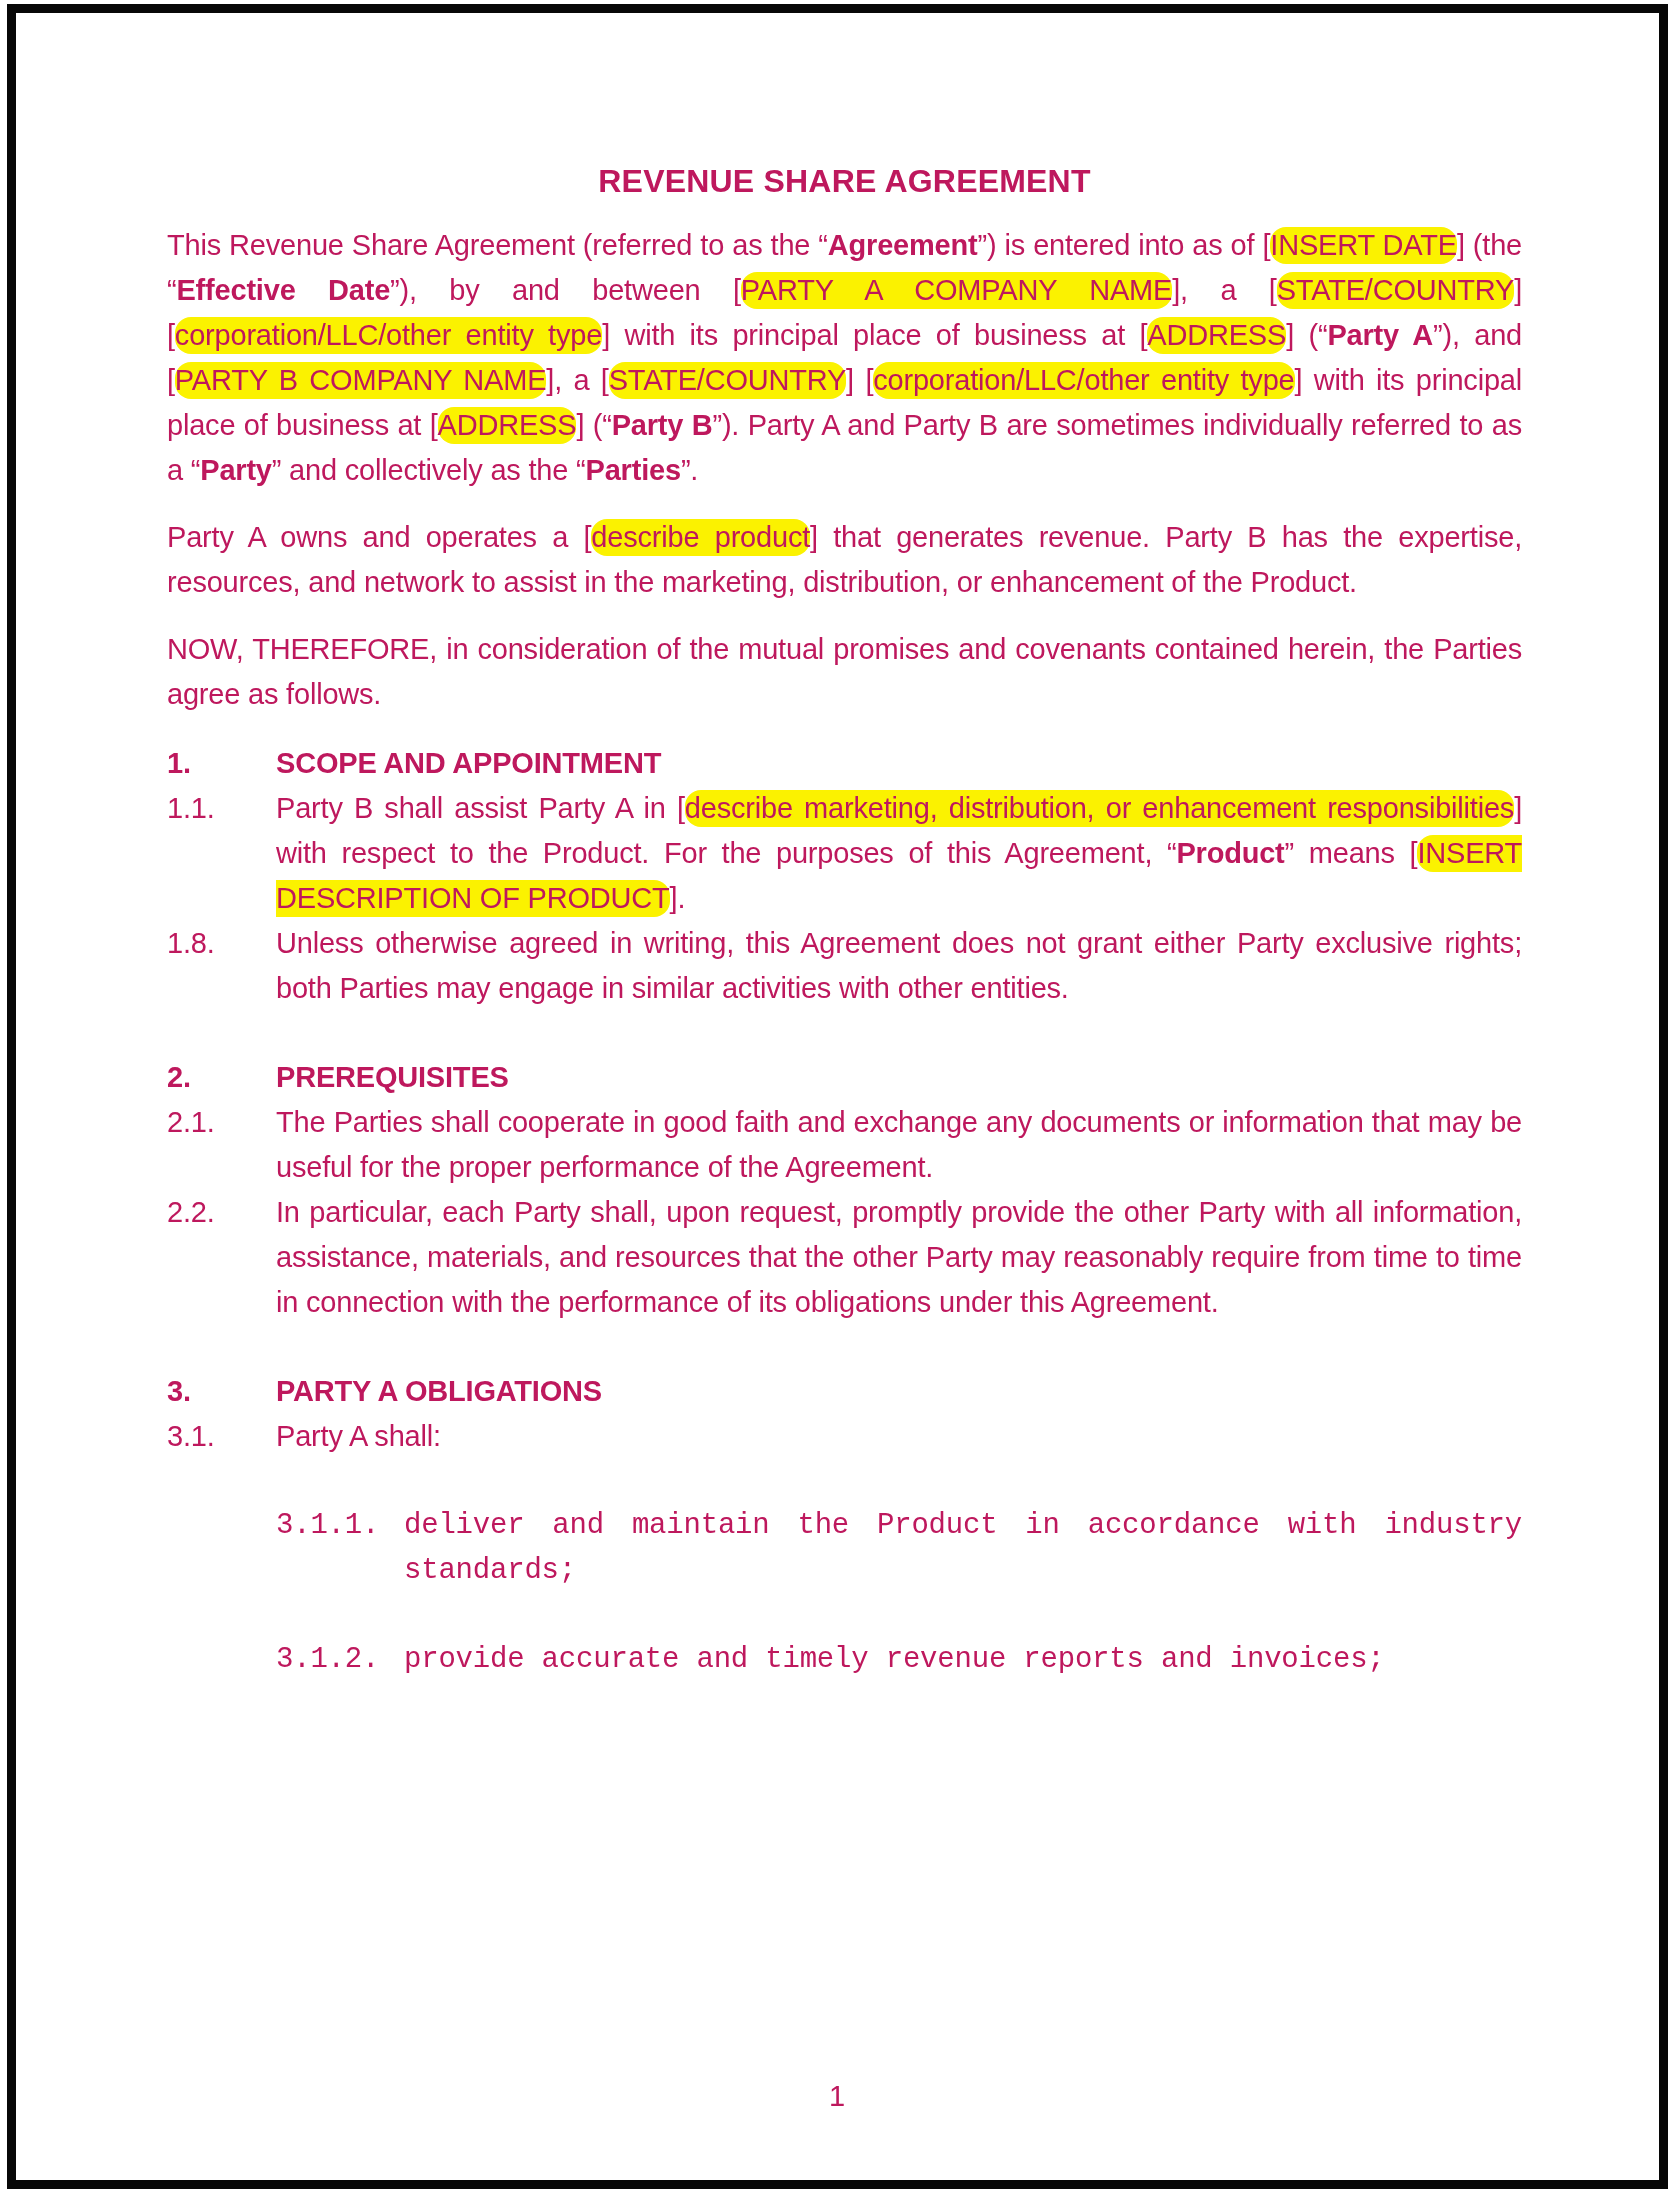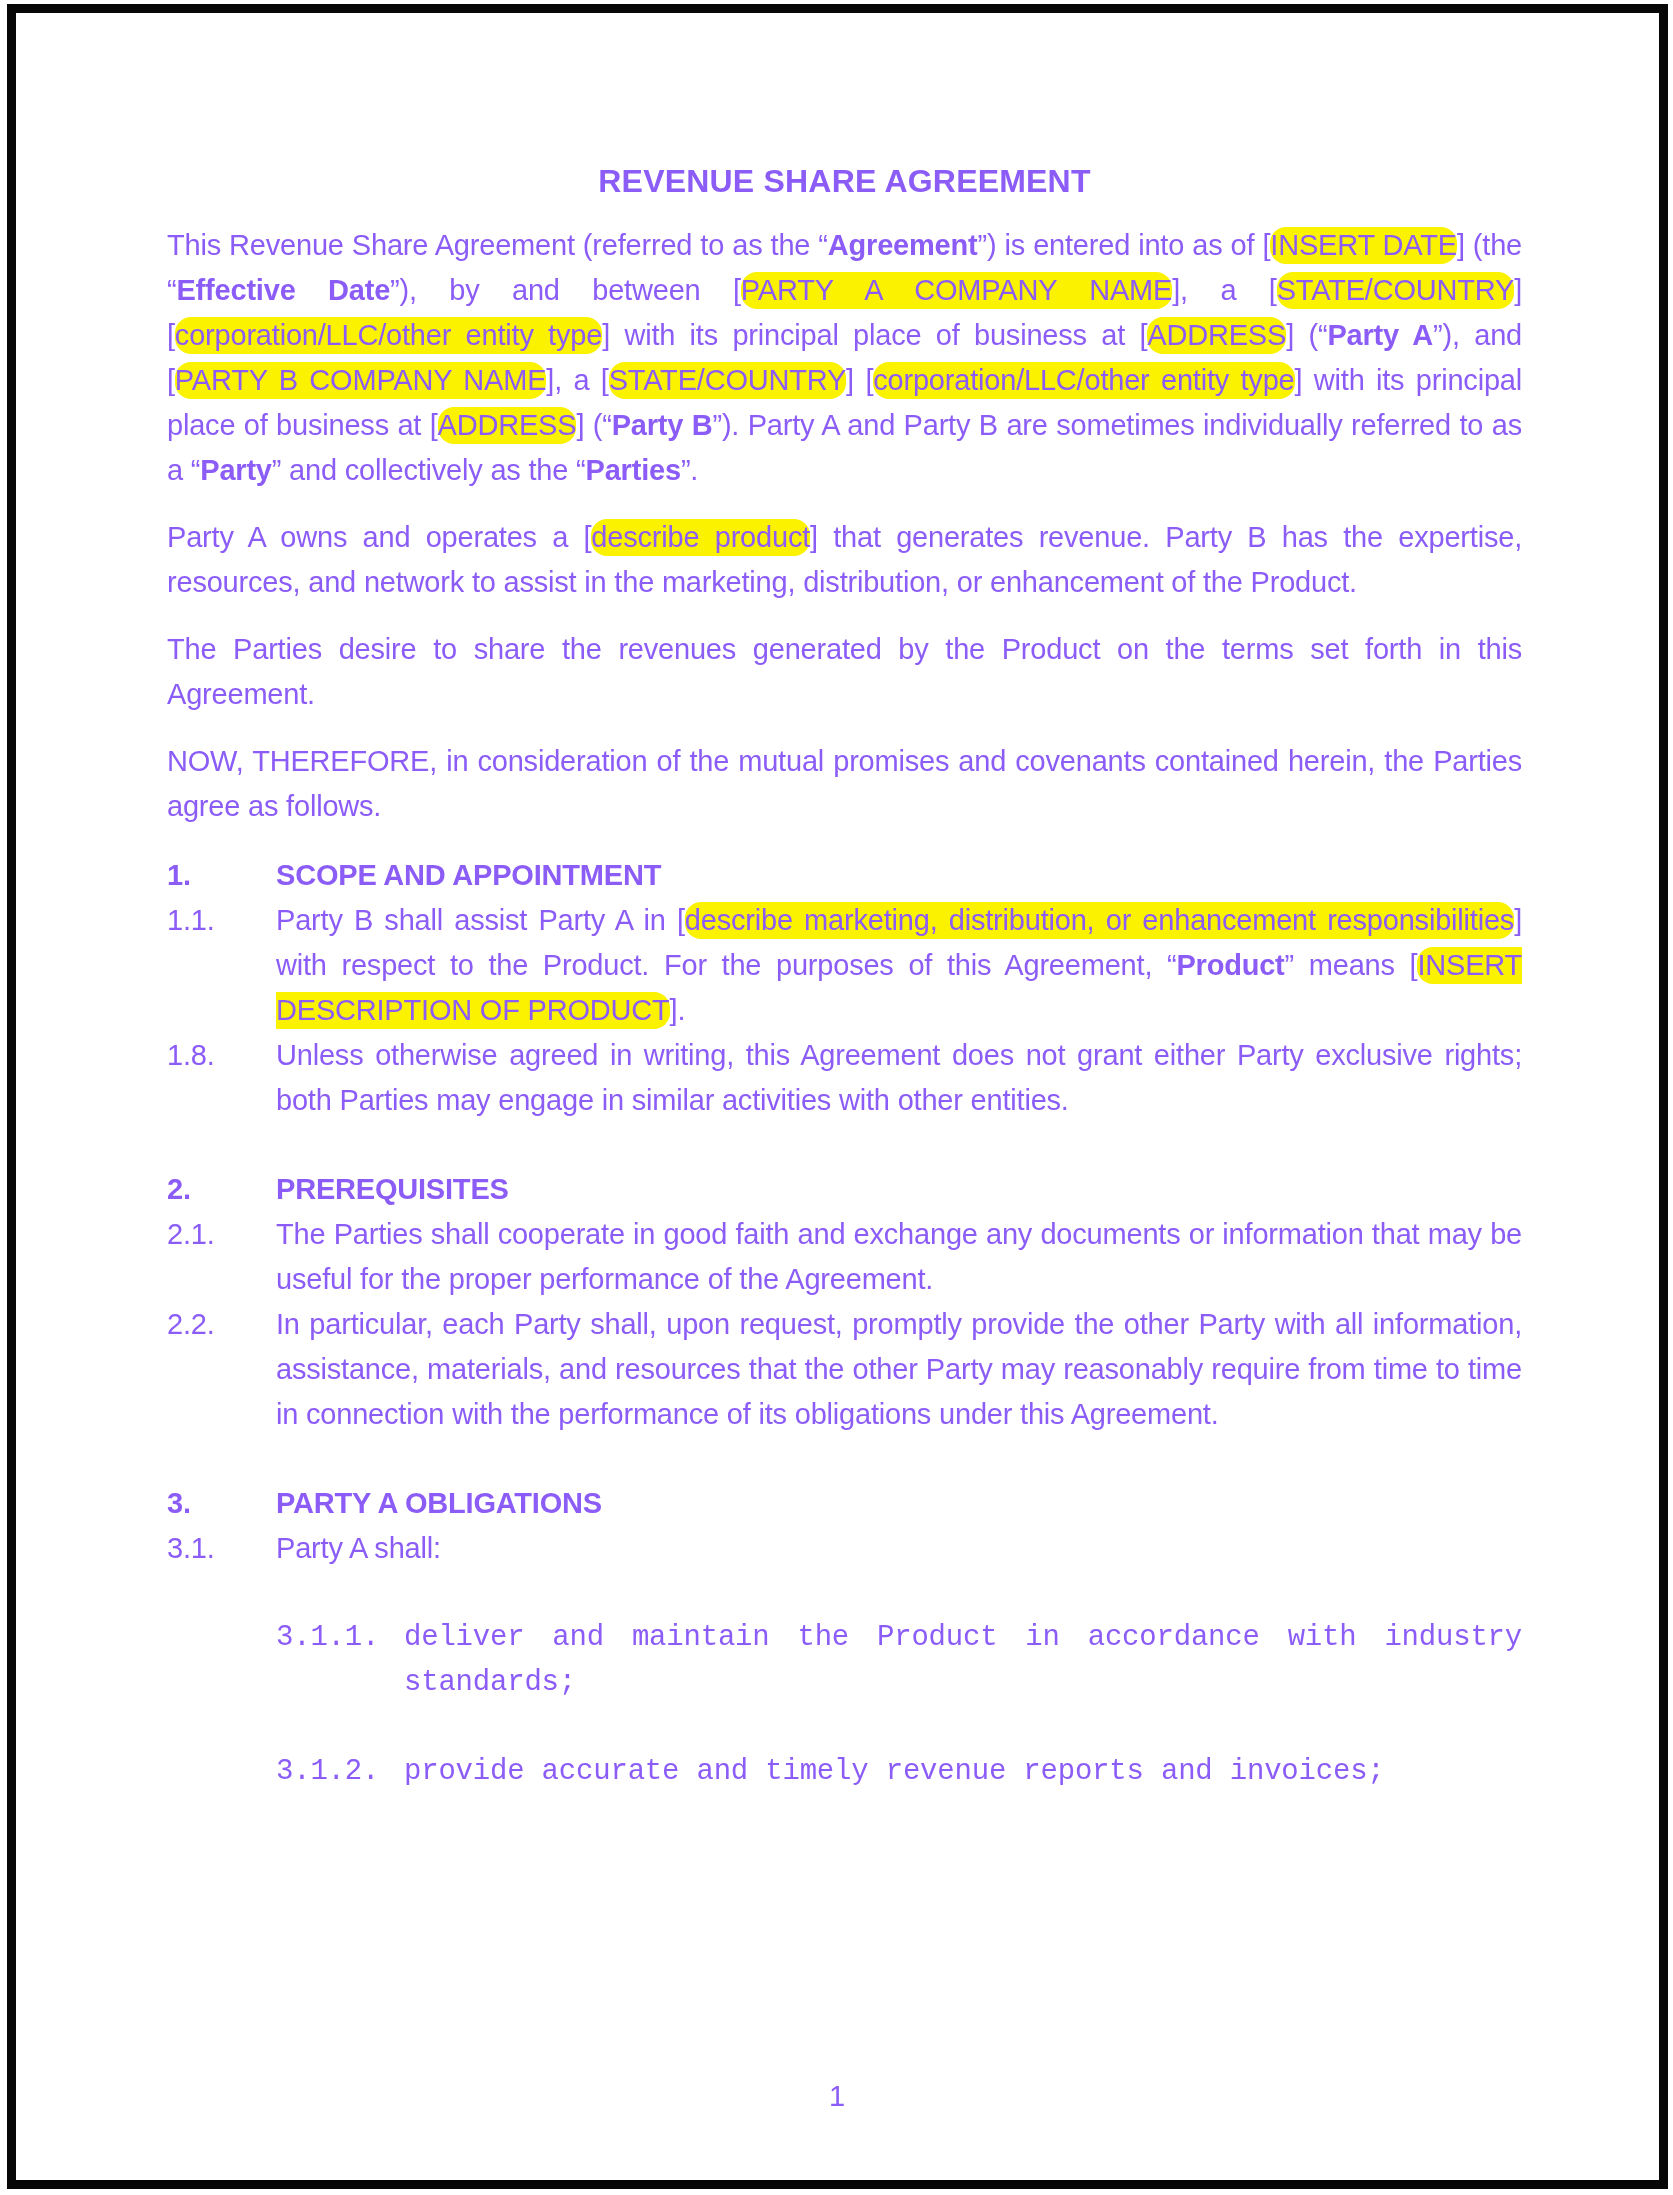--- a/index.html
+++ b/index.html
@@ -2,21 +2,21 @@
 <html style="font-size:14px"><head>
 <meta charset="utf-8">
 <style>
   html, body { margin: 0; padding: 0; background: #ffffff; }
   .page {
     position: relative;
     width: 1674px;
     height: 2195px;
     background: #ffffff;
     font-family: "Liberation Sans", sans-serif;
-    color: #8b5cf6;
+    color: #be185d;
     overflow: hidden;
   }
   .frame {
     position: absolute;
     top: 4.4px; left: 7px; right: 6.1px; bottom: 6.1px;
     border: 9.7px solid #070707;
     pointer-events: none;
   }
   .doc {
     position: absolute;
@@ -84,21 +84,20 @@
 </head>
 <body>
 
 <div class="page">
   <div class="frame"></div>
   <div class="doc">
     <h1 class="title">REVENUE SHARE AGREEMENT</h1>
     <div id="intro">
         <p class="para">This Revenue Share Agreement (referred to as the “<b>Agreement</b>”) is entered into as of [<span class="hl">INSERT DATE</span>] (the “<b>Effective Date</b>”), by and between [<span class="hl">PARTY A COMPANY NAME</span>], a [<span class="hl">STATE/COUNTRY</span>] [<span class="hl">corporation/LLC/other entity type</span>] with its principal place of business at [<span class="hl">ADDRESS</span>] (“<b>Party A</b>”), and [<span class="hl">PARTY B COMPANY NAME</span>], a [<span class="hl">STATE/COUNTRY</span>] [<span class="hl">corporation/LLC/other entity type</span>] with its principal place of business at [<span class="hl">ADDRESS</span>] (“<b>Party B</b>”). Party A and Party B are sometimes individually referred to as a “<b>Party</b>” and collectively as the “<b>Parties</b>”.</p>
         <p class="para">Party A owns and operates a [<span class="hl">describe product</span>] that generates revenue. Party B has the expertise, resources, and network to assist in the marketing, distribution, or enhancement of the Product.</p>
-        <p class="para">The Parties desire to share the revenues generated by the Product on the terms set forth in this Agreement.</p>
         <p class="para">NOW, THEREFORE, in consideration of the mutual promises and covenants contained herein, the Parties agree as follows.</p>
       </div>
     <div id="sections">
         <div class="sec-head first">
           <div class="num-col">1.</div>
           <div class="head-label">SCOPE AND APPOINTMENT</div>
         </div>
         <div class="item">
           <div class="num-col">1.1.</div>
           <div class="item-body">Party B shall assist Party A in [<span class="hl">describe marketing, distribution, or enhancement responsibilities</span>] with respect to the Product. For the purposes of this Agreement, “<b>Product</b>” means [<span class="hl">INSERT DESCRIPTION OF PRODUCT</span>].</div>

